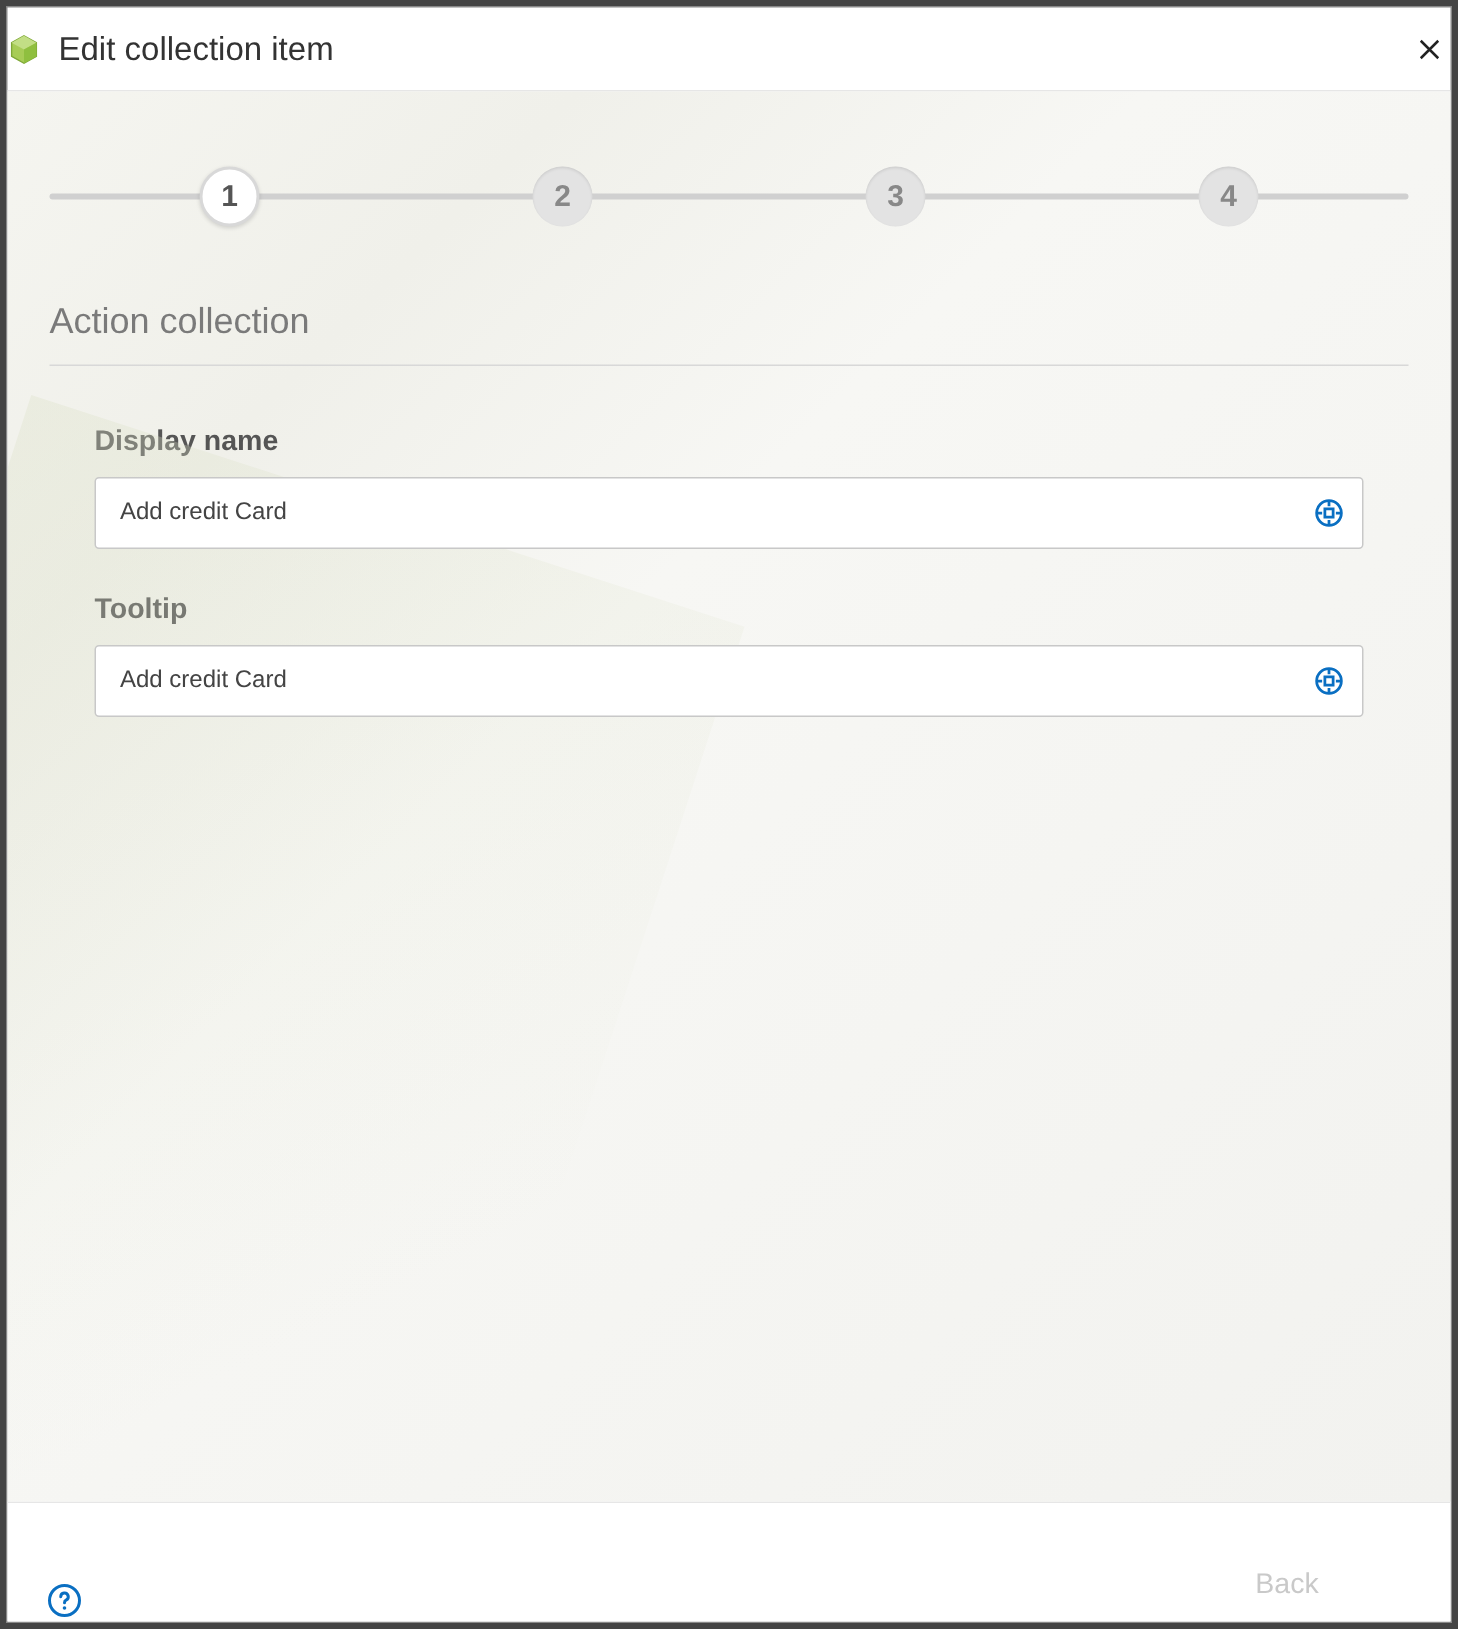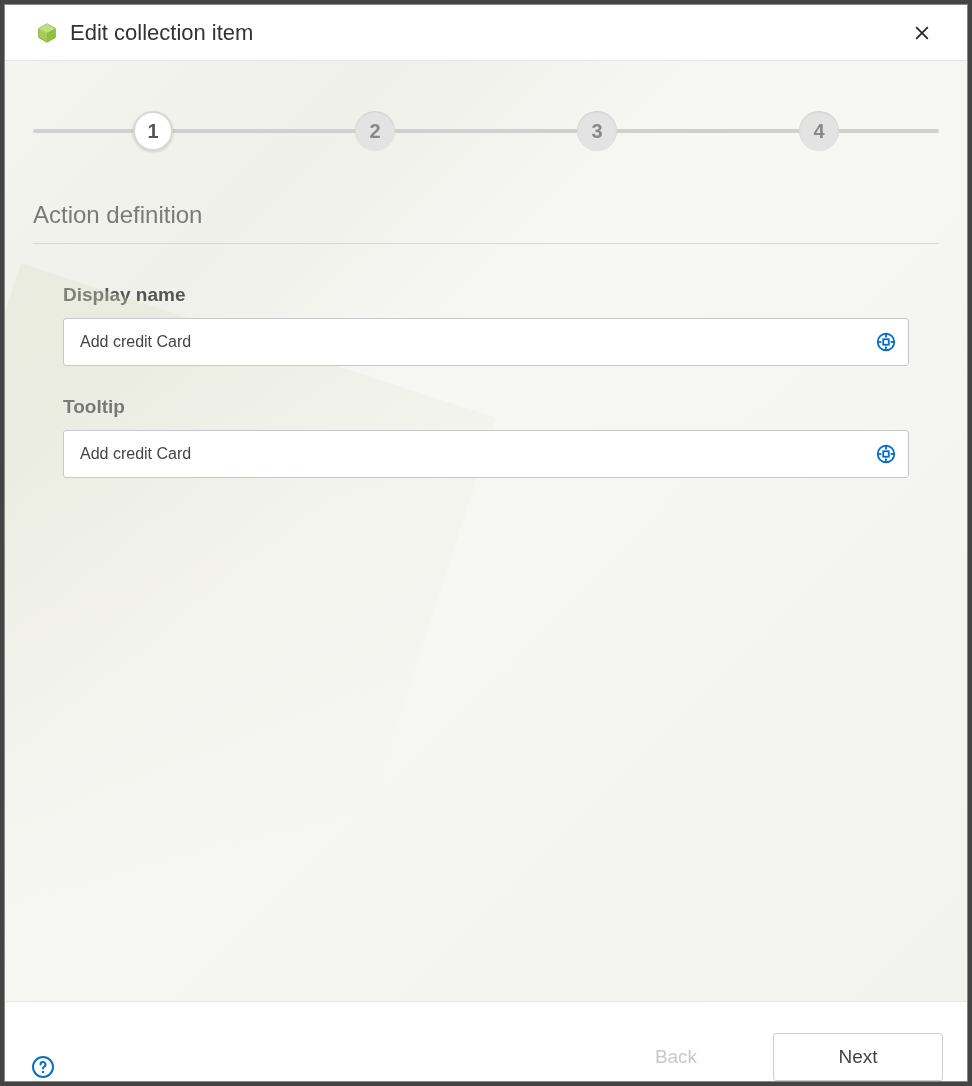--- a/index.html
+++ b/index.html
@@ -17,21 +17,21 @@
     background: #fff;
     border: 1px solid #888;
     display: flex;
     flex-direction: column;
     position: relative;
   }
   .titlebar {
     display: flex;
     align-items: center;
     height: 56px;
-    padding: 0 31px;
+    padding: 0 0;
     border-bottom: 1px solid #e6e6e6;
   }
   .titlebar .app-icon {
     width: 22px; height: 22px;
     margin-right: 12px;
   }
   .titlebar .title {
     font-size: 22px;
     color: #333;
     flex: 1;
@@ -202,21 +202,21 @@
     <div class="stepper">
       <div class="step-line"></div>
       <div class="steps">
         <div class="step active">1</div>
         <div class="step">2</div>
         <div class="step">3</div>
         <div class="step">4</div>
       </div>
     </div>
 
-    <div class="section-title">Action definition</div>
+    <div class="section-title">Action collection</div>
 
     <div class="form">
 
       <div class="field">
         <label class="field-label">Display name</label>
         <div class="input-wrap">
           <input type="text" value="Add credit Card" style="">
           <span class="input-icon">
             <svg viewBox="0 0 24 24" width="22" height="22">
               <circle cx="12" cy="12" r="9" fill="none" stroke="#0a6fc2" stroke-width="2"></circle>
@@ -253,16 +253,15 @@
   <div class="footer">
     <span class="help-icon">
       <svg viewBox="0 0 24 24" width="24" height="24">
         <circle cx="12" cy="12" r="10" fill="none" stroke="#0a6fc2" stroke-width="2"></circle>
         <path d="M9.5 9.5a2.5 2.5 0 1 1 3.5 2.3c-.8.4-1 .9-1 1.7" fill="none" stroke="#0a6fc2" stroke-width="2" stroke-linecap="round"></path>
         <circle cx="12" cy="17" r="1.2" fill="#0a6fc2"></circle>
       </svg>
     </span>
     <div class="footer-spacer"></div>
     <div class="btn btn-back">Back</div>
-    <div class="btn btn-next">Next</div>
   </div>
 
 </div>
 
 </body></html>

